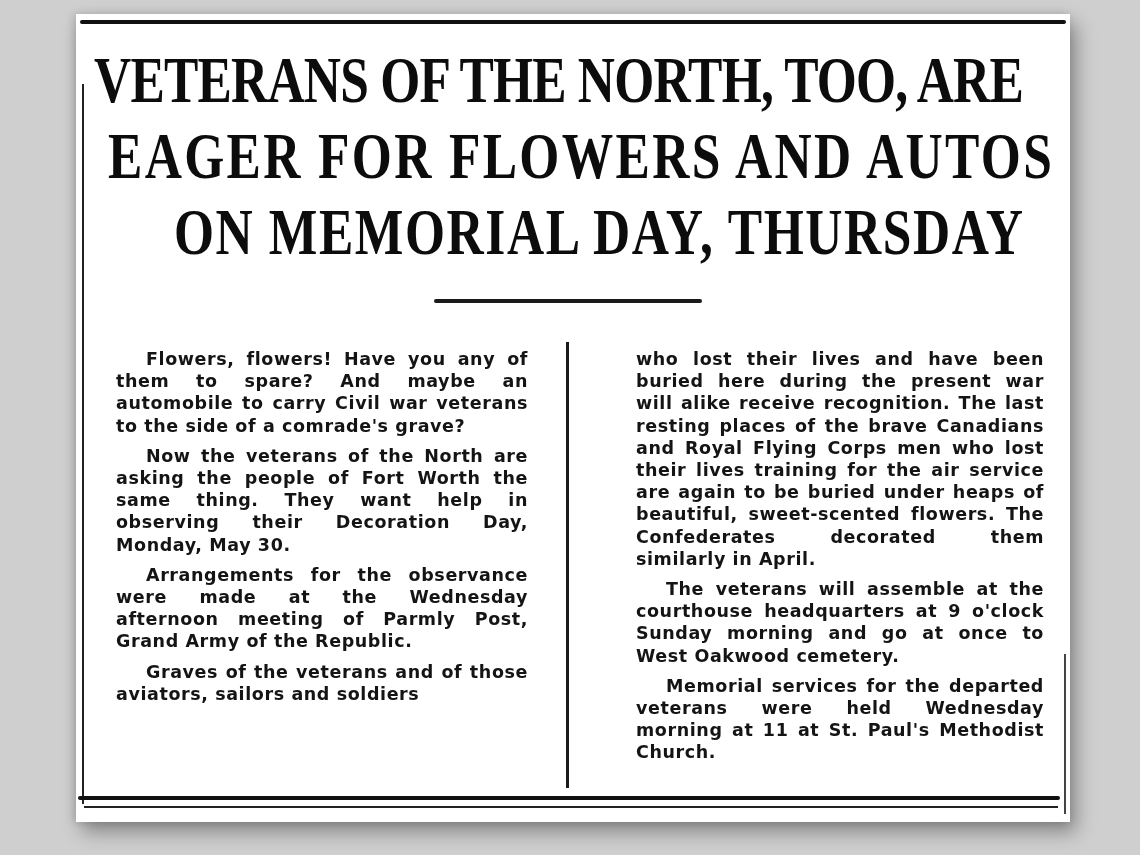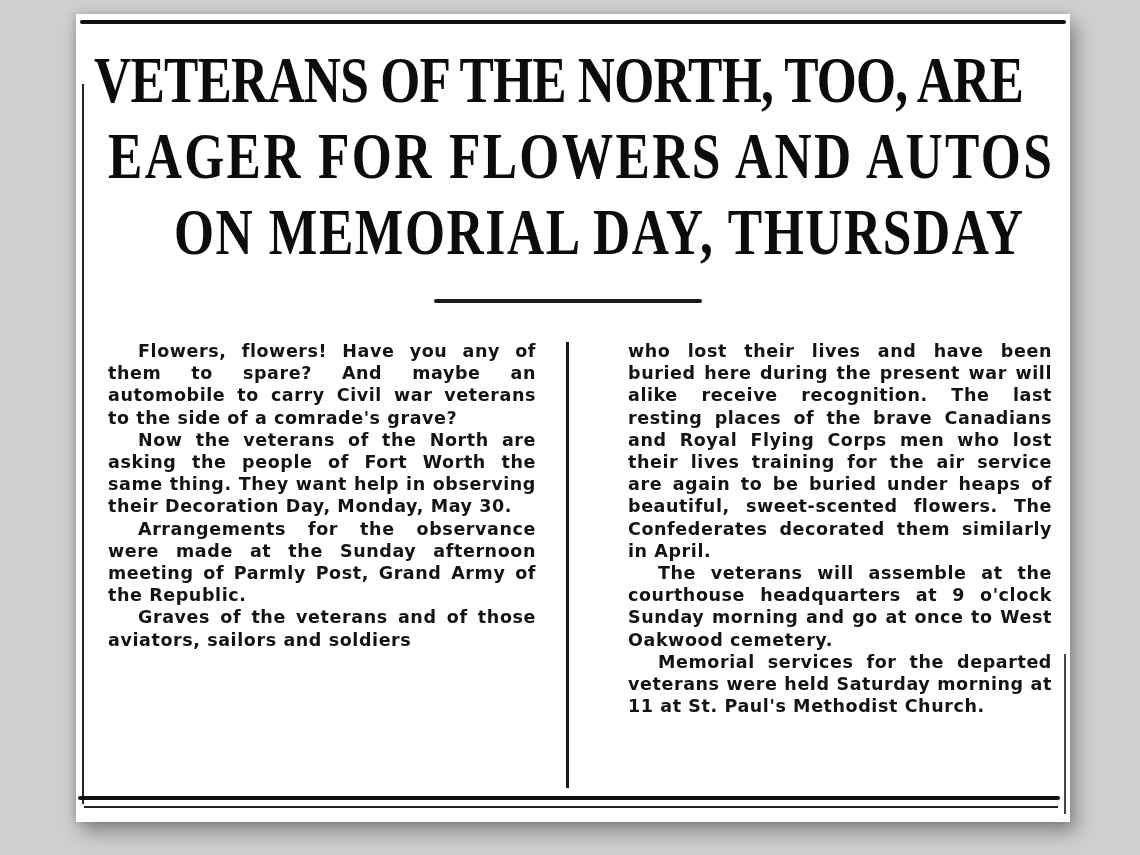--- a/index.html
+++ b/index.html
@@ -93,21 +93,21 @@
   }
   .col.left {
     left: 32px;
     width: 428px;
   }
   .col.right {
     left: 552px;
     width: 424px;
   }
   .col p {
-    margin: 0;
+    margin: 8px;
     text-indent: 30px;
   }
   .col p.no-indent {
     text-indent: 0;
   }
   .col-rule {
     position: absolute;
     left: 490px;
     top: 328px;
     width: 3px;
@@ -144,27 +144,27 @@
     <span class="hl-line l1">VETERANS OF THE NORTH, TOO, ARE</span>
     <span class="hl-line l2">EAGER FOR FLOWERS AND AUTOS</span>
     <span class="hl-line l3">ON MEMORIAL DAY, THURSDAY</span>
   </div>
 
   <div class="divider-short"></div>
 
   <div class="col left">
     <p>Flowers, flowers! Have you any of them to spare? And maybe an automobile to carry Civil war veterans to the side of a comrade's grave?</p>
     <p>Now the veterans of the North are asking the people of Fort Worth the same thing. They want help in observing their Decoration Day, Monday, May 30.</p>
-    <p>Arrangements for the observance were made at the Sunday afternoon meeting of Parmly Post, Grand Army of the Republic.</p>
+    <p>Arrangements for the observance were made at the Wednesday afternoon meeting of Parmly Post, Grand Army of the Republic.</p>
     <p>Graves of the veterans and of those aviators, sailors and soldiers</p>
   </div>
 
   <div class="col-rule"></div>
 
   <div class="col right">
     <p class="no-indent">who lost their lives and have been buried here during the present war will alike receive recognition. The last resting places of the brave Canadians and Royal Flying Corps men who lost their lives training for the air service are again to be buried under heaps of beautiful, sweet-scented flowers. The Confederates decorated them similarly in April.</p>
     <p>The veterans will assemble at the courthouse headquarters at 9 o'clock Sunday morning and go at once to West Oakwood cemetery.</p>
-    <p>Memorial services for the departed veterans were held Saturday morning at 11 at St. Paul's Methodist Church.</p>
+    <p>Memorial services for the departed veterans were held Wednesday morning at 11 at St. Paul's Methodist Church.</p>
   </div>
 
   <div class="rule-bottom-1"></div>
   <div class="rule-bottom-2"></div>
 </div>
 
 </body></html>

